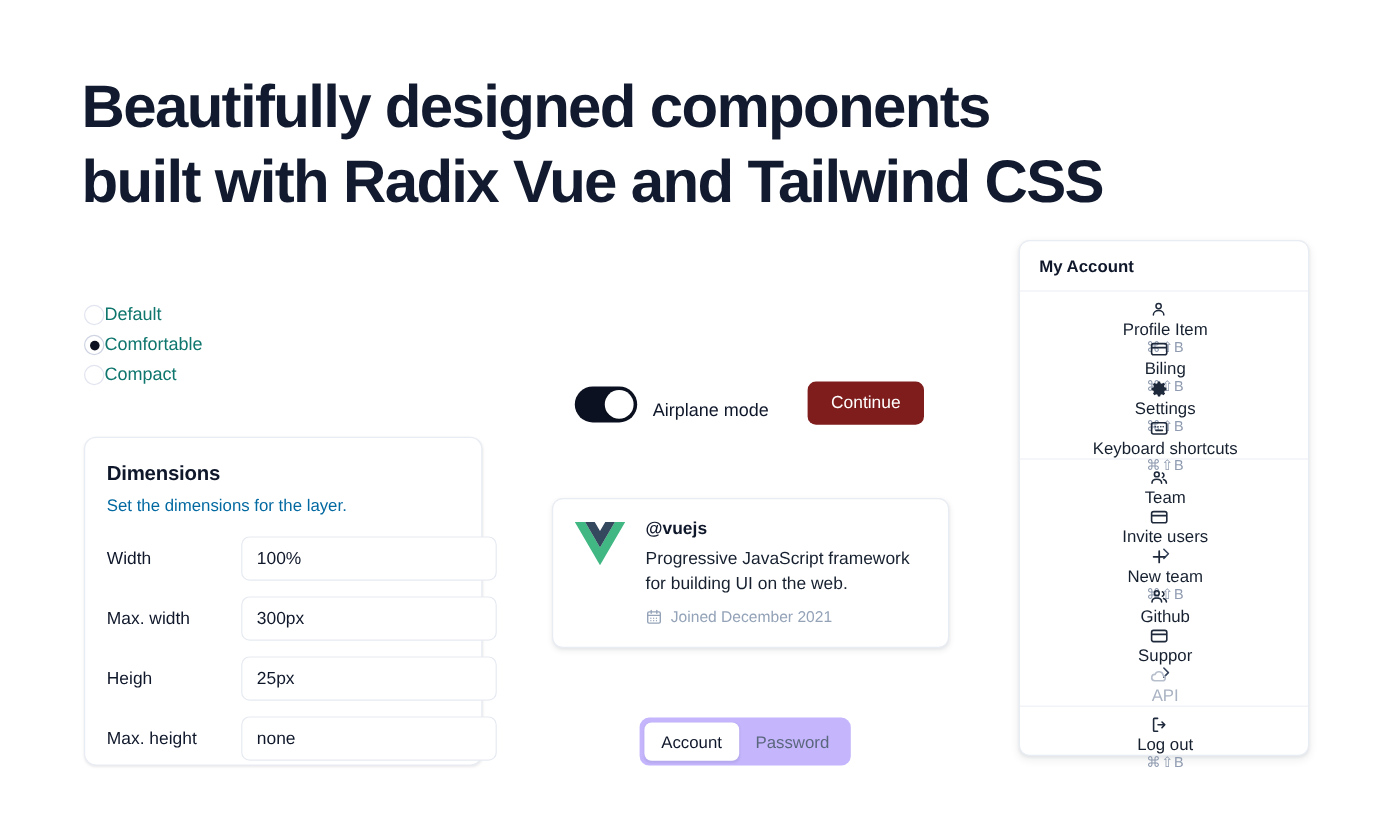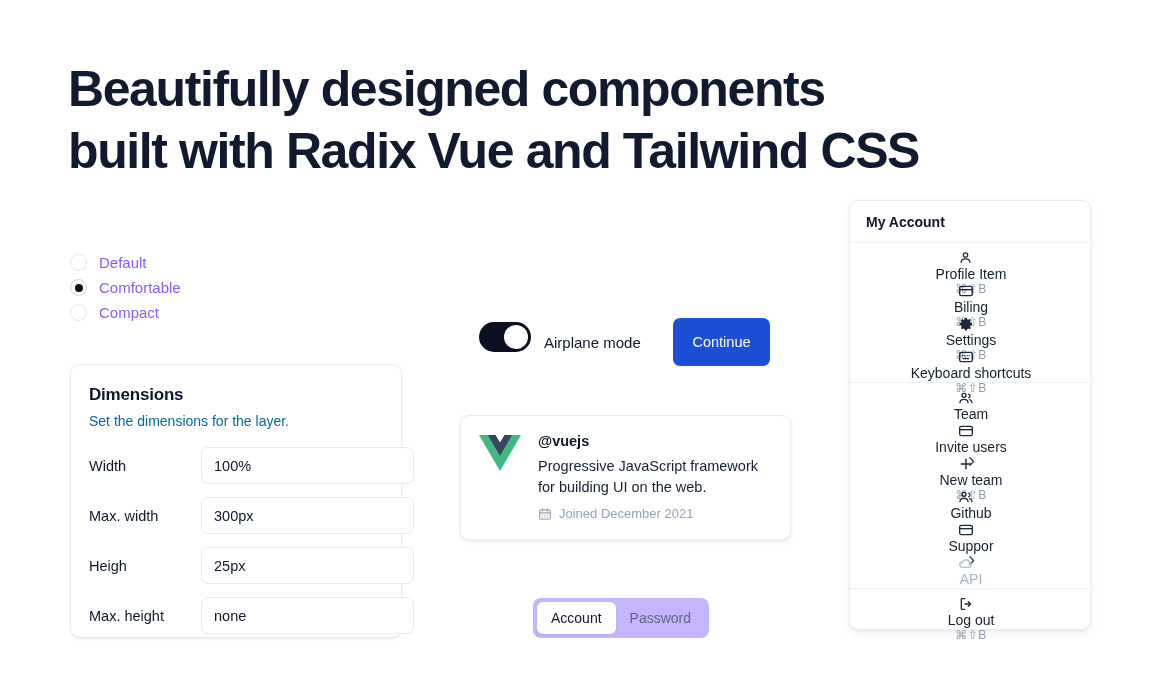--- a/index.html
+++ b/index.html
@@ -42,23 +42,23 @@
     background: #fff;
     display: flex; align-items: center; justify-content: center;
     flex: 0 0 auto;
   }
   .radio.checked { border-color: #cfd4e3; }
   .radio .dot {
     width: 8px; height: 8px; border-radius: 50%;
     background: #0b1120;
   }
   .radio-label {
-    margin-left: 12px;
+    margin-left: 0;
     font-size: 15px;
-    color: #8b5cf6;
+    color: #0f766e;
   }
 
   
   .dim-card {
     position: absolute; left: 70px; top: 364px;
     width: 332px; height: 274px;
     background: #fff;
     border: 1px solid #e8ecf3;
     border-radius: 10px;
     box-shadow: 0 1px 3px rgba(15,23,42,.06), 0 1px 2px rgba(15,23,42,.04);
@@ -105,22 +105,22 @@
     width: 24px; height: 24px; border-radius: 50%;
     background: #ffffff;
     box-shadow: 0 1px 2px rgba(0,0,0,.2);
   }
   .switch-label {
     margin-left: 13px;
     font-size: 15px; color: #0f172a; margin-top: 10px;
   }
   .continue-btn {
     position: absolute; left: 673px; top: 318px;
-    width: 97px; height: 48px;
-    background: #1d4ed8;
+    width: 97px; height: 36px;
+    background: #7f1d1d;
     color: #ffffff;
     border: none;
     border-radius: 7px;
     font-family: "Liberation Sans", sans-serif;
     font-size: 14.5px;
     font-weight: 500;
     cursor: pointer;
   }
 
   

